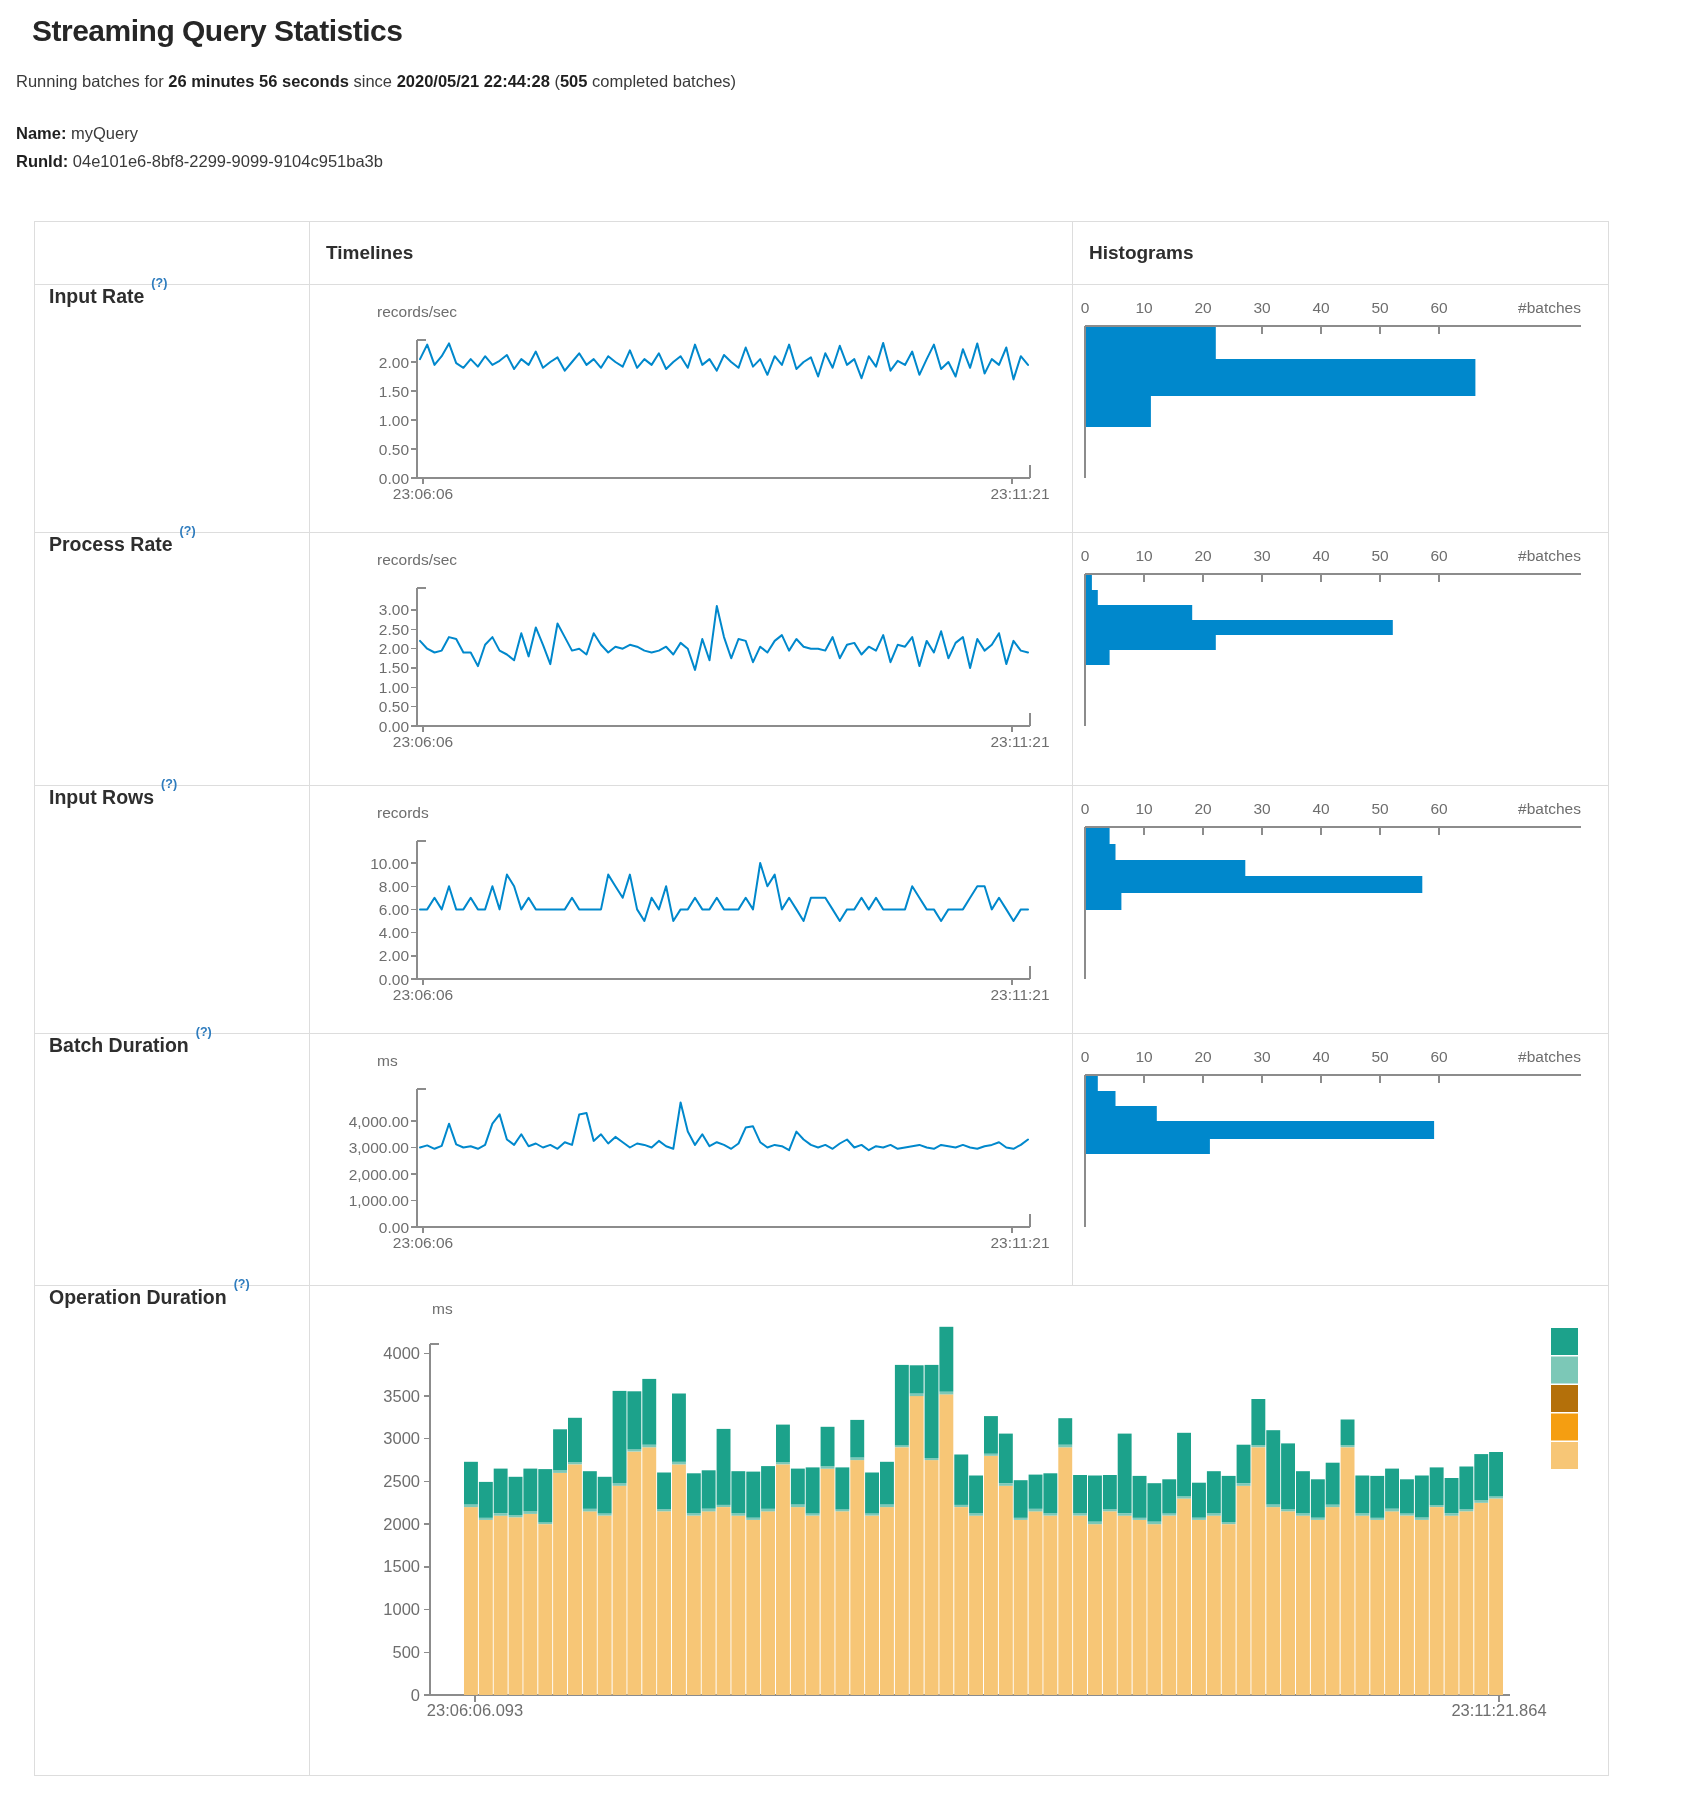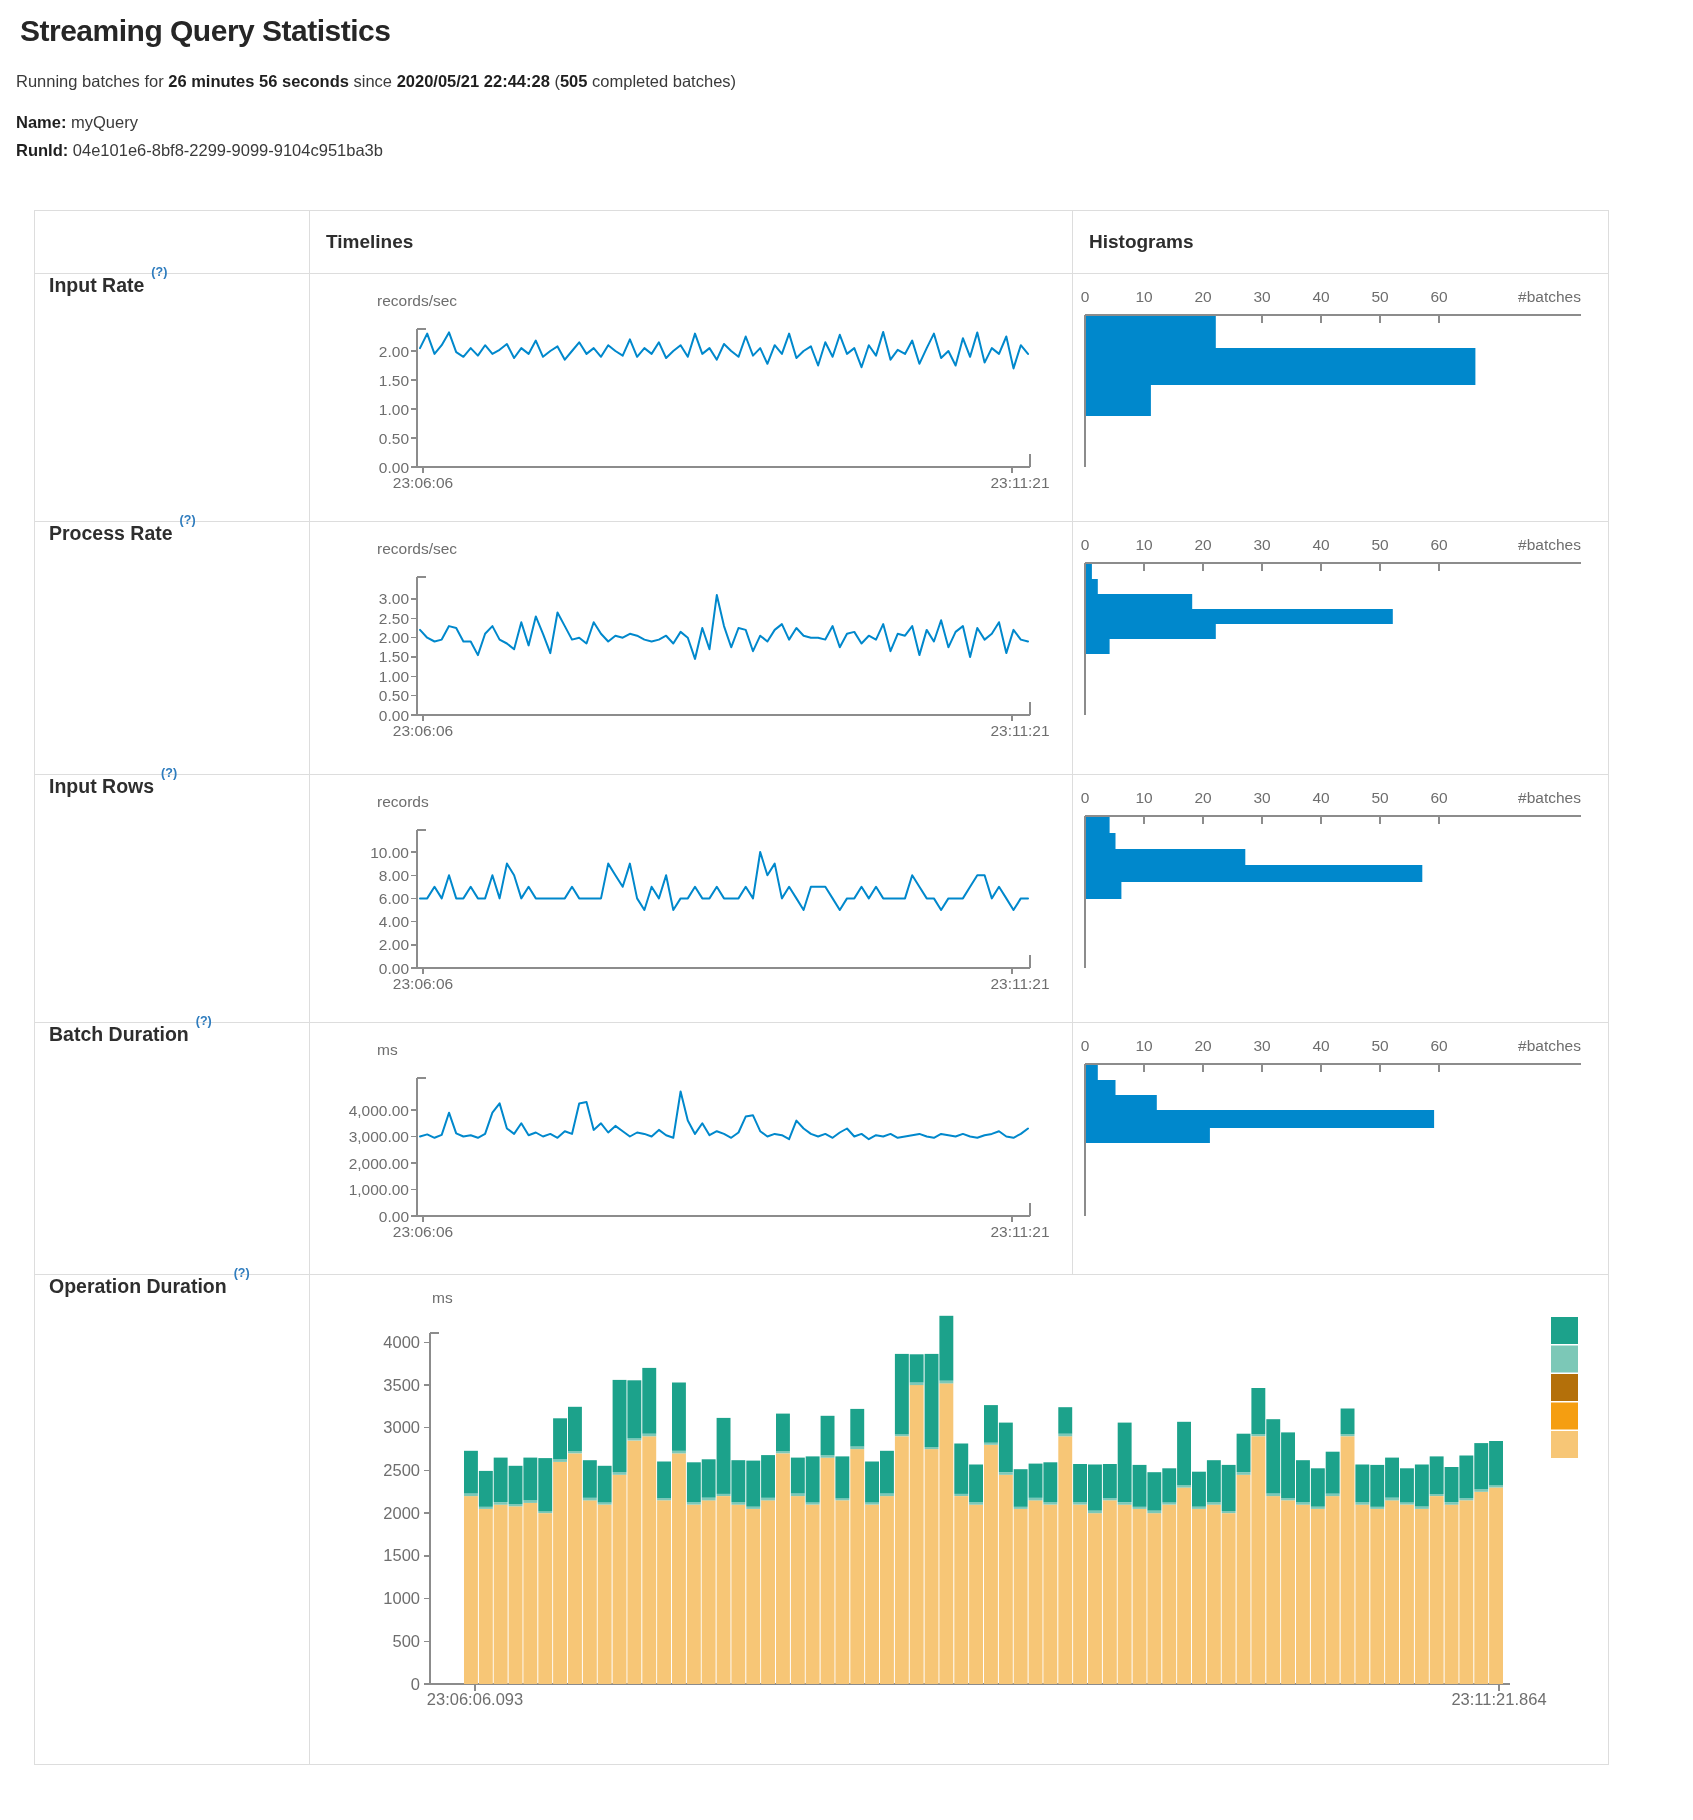--- a/index.html
+++ b/index.html
@@ -1,21 +1,21 @@
 <!DOCTYPE html>
 <html><head>
 <meta charset="utf-8">
 <style>
   html,body{margin:0;padding:0;background:#ffffff;}
   body{width:1693px;height:1820px;font-family:"Liberation Sans","DejaVu Sans",sans-serif;color:#333;position:relative;}
   .page{padding:14px 0 0 16px;}
-  h1{font-size:30px;font-weight:700;color:#262626;margin:0 0 0 4px;letter-spacing:-0.5px;}
+  h1{font-size:30px;font-weight:700;color:#262626;margin:0 0 0 16px;letter-spacing:-0.5px;}
   .subtitle{font-size:16.5px;color:#3a3a3a;margin:24px 0 0 0;}
   .subtitle b{color:#1f1f1f;}
-  .meta{margin-top:17px;font-size:16.5px;line-height:28px;color:#3a3a3a;}
+  .meta{margin-top:28px;font-size:16.5px;line-height:28px;color:#3a3a3a;}
   .meta b{color:#1f1f1f;}
   .stats-table{display:grid;grid-template-columns:275px 763px 536px;width:1574px;margin:46px 0 0 18px;
     border-top:1px solid #ddd;border-left:1px solid #ddd;}
   .cell{border-right:1px solid #ddd;border-bottom:1px solid #ddd;position:relative;box-sizing:border-box;background:#fff;}
   .hcell{height:63px;display:flex;align-items:center;padding-left:16px;font-size:19px;font-weight:700;color:#2e2e2e;}
   .label-cell{display:flex;align-items:flex-start;padding-left:14px;font-size:19.5px;font-weight:700;color:#2e2e2e;}
   .label-cell sup{font-size:12.5px;color:#2e7cbe;font-weight:700;margin-left:7px;top:-0.7em;position:relative;}
   .chart-cell svg{position:absolute;top:0;left:0;}
   .span2{grid-column:2 / span 2;}
   .r1{height:248px;} .r2{height:253px;} .r3{height:248px;} .r4{height:252px;} .r5{height:490px;}

